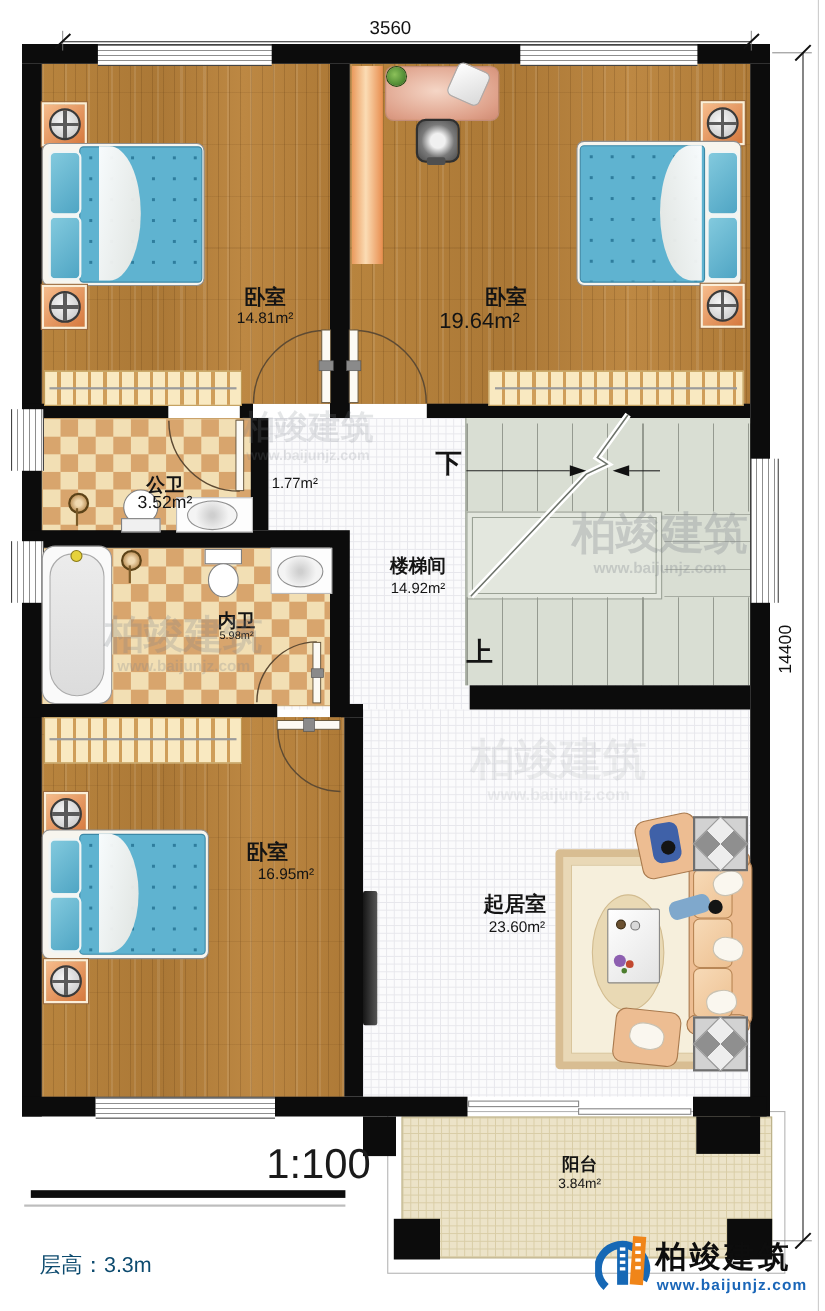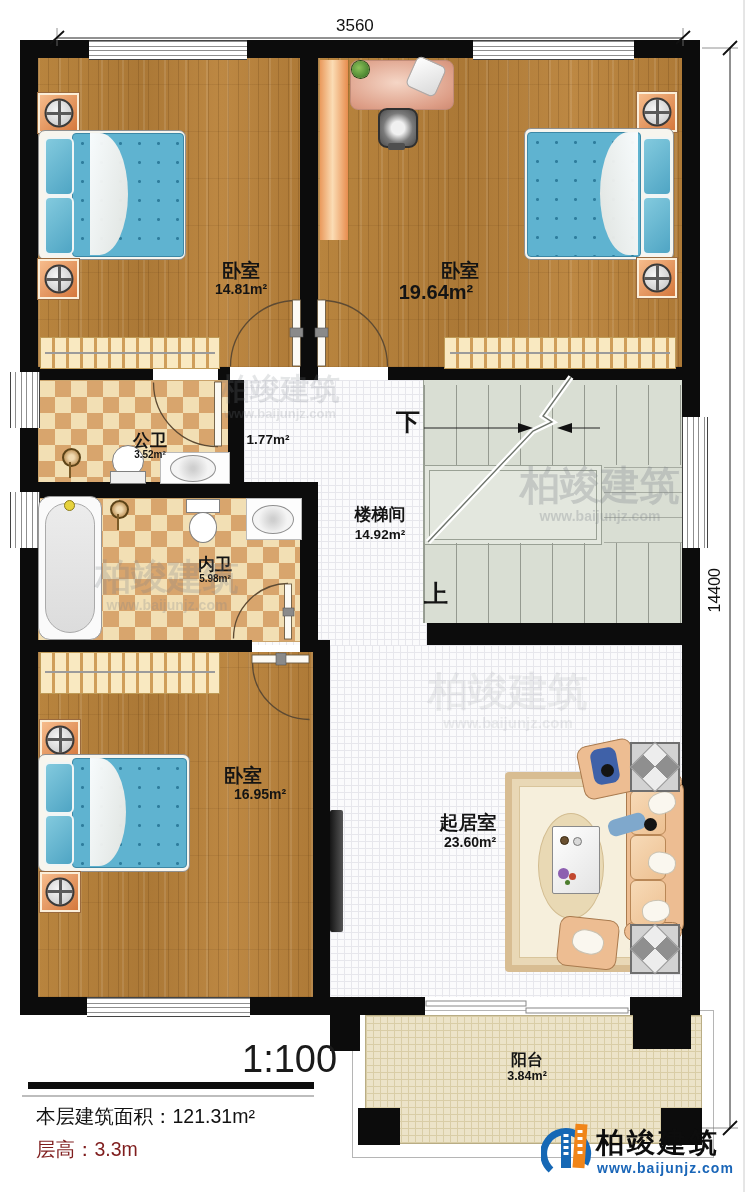--- a/index.html
+++ b/index.html
@@ -22,21 +22,21 @@
       background-size:7px 7px;border:1px solid #b9ad85}
   .floor-stair{position:absolute;background:#d9ded3;border-left:1px solid #9aa195}
   .treads-v{position:absolute;background:repeating-linear-gradient(90deg,#959a90 0 1px,transparent 1px 32px);border-right:1px solid #959a90}
   .rail-h{position:absolute;background:repeating-linear-gradient(0deg,#a7aca2 0 1px,transparent 1px 25px)}
   .landing{position:absolute;background:#e3e7de;border:1px solid #9aa195;box-shadow:inset 0 0 0 4px #e3e7de, inset 0 0 0 5px #9aa195}
   .window-h{position:absolute;border-top:1.5px solid #444;border-bottom:1.5px solid #444;
       background:repeating-linear-gradient(0deg,#ffffff 0 3.5px,#8e8e8e 3.5px 4.5px)}
   .window-v{position:absolute;border-left:1.5px solid #444;border-right:1.5px solid #444;
       background:repeating-linear-gradient(90deg,#ffffff 0 4.5px,#8e8e8e 4.5px 5.5px)}
   .room-name{position:absolute;transform:translateX(-50%);font-weight:bold;color:#141414;white-space:nowrap;line-height:1}
-  .room-area{position:absolute;transform:translateX(-50%);font-weight:bold;color:#141414;white-space:nowrap;line-height:1}
+  .room-area{position:absolute;transform:translateX(-50%);font-weight:normal;color:#141414;white-space:nowrap;line-height:1}
   .nightstand{position:absolute;background:linear-gradient(135deg,#f6bc8c,#d5783d);border:2px solid #fbeed8;box-shadow:0 0 0 1px #9a6a3e}
   .lamp{position:absolute;left:50%;top:50%;width:25px;height:25px;transform:translate(-50%,-50%);border-radius:50%;
       border:2.5px solid #3a3a3a;background-image:
       linear-gradient(0deg,transparent 44%,#5a5a5a 44% 56%,transparent 56%),
       linear-gradient(90deg,transparent 44%,#5a5a5a 44% 56%,transparent 56%),
       radial-gradient(circle at 42% 40%,#f7f7f7,#c2c2c2)}
   .bedframe{position:absolute;background:#f7f5ee;border:1.5px solid #8f8f8f;border-radius:7px}
   .mattress{position:absolute;background-color:#5fb3d0;border:1px solid #3d88a6;border-radius:4px;
       background-image:radial-gradient(circle,#2e7d9d 1.3px,transparent 1.6px);background-size:19px 19px}
   .pillow{position:absolute;background:linear-gradient(135deg,#83cade,#4fa5c4);border:2px solid #f0f5f5;border-radius:6px}
@@ -207,21 +207,21 @@
   <div class="abs" style="left:552px;top:826px;width:46px;height:66px;background:linear-gradient(135deg,#ffffff,#e3e3e3);border:1.5px solid #8a8a8a;border-radius:2px"></div>
   <div class="abs" style="left:560px;top:836px;width:7px;height:7px;border-radius:50%;background:#6a5030;border:1px solid #3a2a12"></div>
   <div class="abs" style="left:573px;top:837px;width:7px;height:7px;border-radius:50%;background:#d9d9d9;border:1px solid #777"></div>
   <div class="abs" style="left:558px;top:868px;width:11px;height:11px;border-radius:50%;background:#8d5fb0;box-shadow:9px 3px 0 -2px #c2482f,4px 9px 0 -3px #4c7d2e"></div>
 
   <div class="room-name" style="left:241px;top:261px;font-size:19px">卧室</div>
   <div class="room-area" style="left:241px;top:282px;font-size:14px">14.81m²</div>
   <div class="room-name" style="left:460px;top:261px;font-size:19px">卧室</div>
   <div class="room-area" style="left:436px;top:282px;font-size:20px">19.64m²</div>
   <div class="room-name" style="left:150px;top:432px;font-size:17px">公卫</div>
-  <div class="room-area" style="left:150px;top:450px;font-size:10px">3.52m²</div>
+  <div class="room-area" style="left:150px;top:450px;font-size:16px">3.52m²</div>
   <div class="room-area" style="left:268px;top:433px;font-size:13.5px">1.77m²</div>
   <div class="room-name" style="left:215px;top:556px;font-size:17px">内卫</div>
   <div class="room-area" style="left:215px;top:574px;font-size:10px">5.98m²</div>
   <div class="room-name" style="left:380px;top:506px;font-size:17px">楼梯间</div>
   <div class="room-area" style="left:380px;top:528px;font-size:13.5px">14.92m²</div>
   <div class="room-name" style="left:243px;top:766px;font-size:19px">卧室</div>
   <div class="room-area" style="left:260px;top:787px;font-size:14px">16.95m²</div>
   <div class="room-name" style="left:468px;top:813px;font-size:19px">起居室</div>
   <div class="room-area" style="left:470px;top:835px;font-size:14px">23.60m²</div>
   <div class="room-name" style="left:527px;top:1052px;font-size:16px">阳台</div>
@@ -287,24 +287,21 @@
 
     <rect x="426" y="1001" width="100" height="5" fill="#ffffff" stroke="#888" stroke-width="1"></rect>
     <rect x="526" y="1008" width="102" height="5" fill="#ffffff" stroke="#888" stroke-width="1"></rect>
 
     <path d="M744 0 V1192" stroke="#cccccc" stroke-width="1" fill="none"></path>
   </svg>
 
   <div class="abs" style="left:242px;top:1038px;font-size:38px;color:#1a1a1a">1:100</div>
   <div class="abs" style="left:28px;top:1082px;width:286px;height:7px;background:#0d0d0d"></div>
   <div class="abs" style="left:22px;top:1095px;width:292px;height:2px;background:#bdbdbd"></div>
-  <div class="abs" style="left:36px;top:1103px;font-size:19.5px;color:#111">
-    <span>本层建筑面积：</span><span>121.31m²</span>
-  </div>
-  <div class="abs" style="left:36px;top:1136px;font-size:19.5px;color:#7f1d1d">
+  <div class="abs" style="left:36px;top:1136px;font-size:19.5px;color:#0c4a6e">
     <span>层高：</span><span>3.3m</span>
   </div>
 
   <svg width="52" height="70" viewBox="0 0 52 70" style="position:absolute;left:541px;top:1118px">
     <path d="M10 52 A22 22 0 1 1 44 46" stroke="#1668b5" stroke-width="7" fill="none"></path>
     <rect x="20" y="12" width="10" height="38" fill="#1668b5"></rect>
     <rect x="22.5" y="16" width="5" height="3" fill="#fff"></rect>
       <rect x="22.5" y="22" width="5" height="3" fill="#fff"></rect>
     <rect x="22.5" y="28" width="5" height="3" fill="#fff"></rect>
       <rect x="22.5" y="34" width="5" height="3" fill="#fff"></rect>

